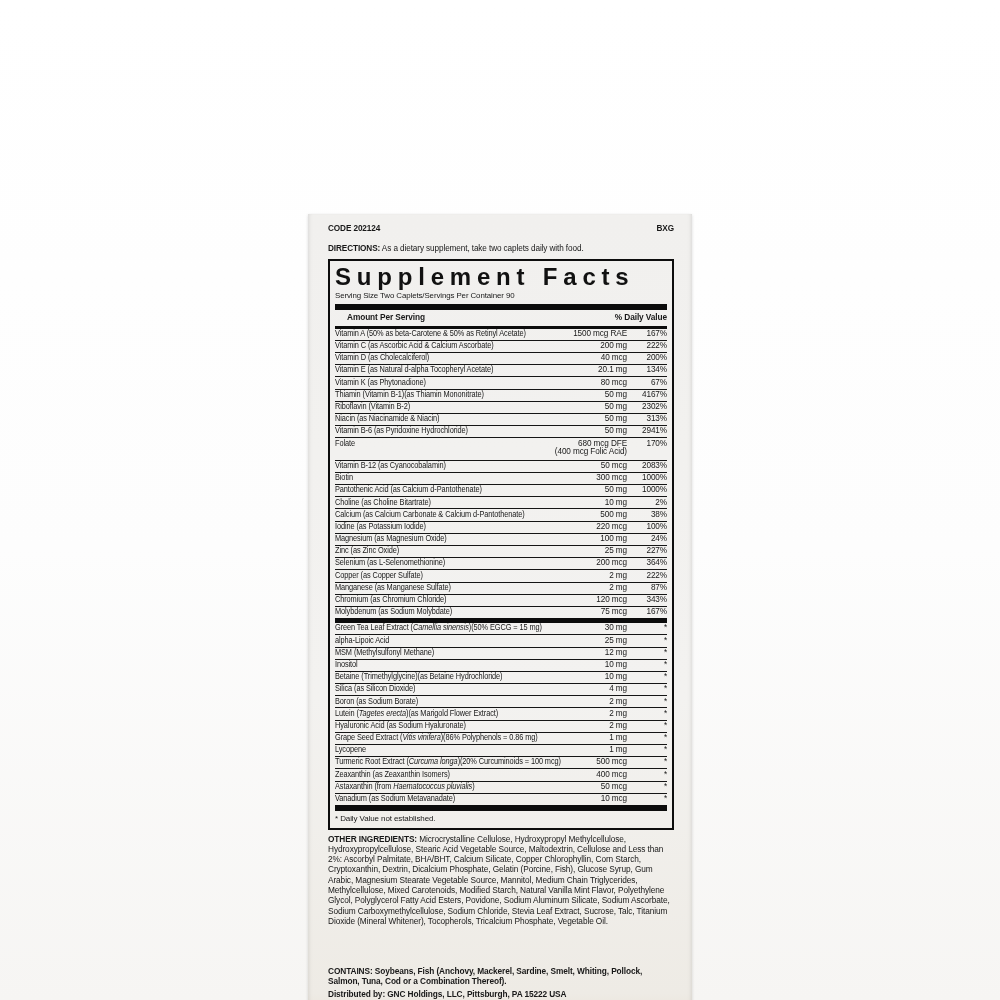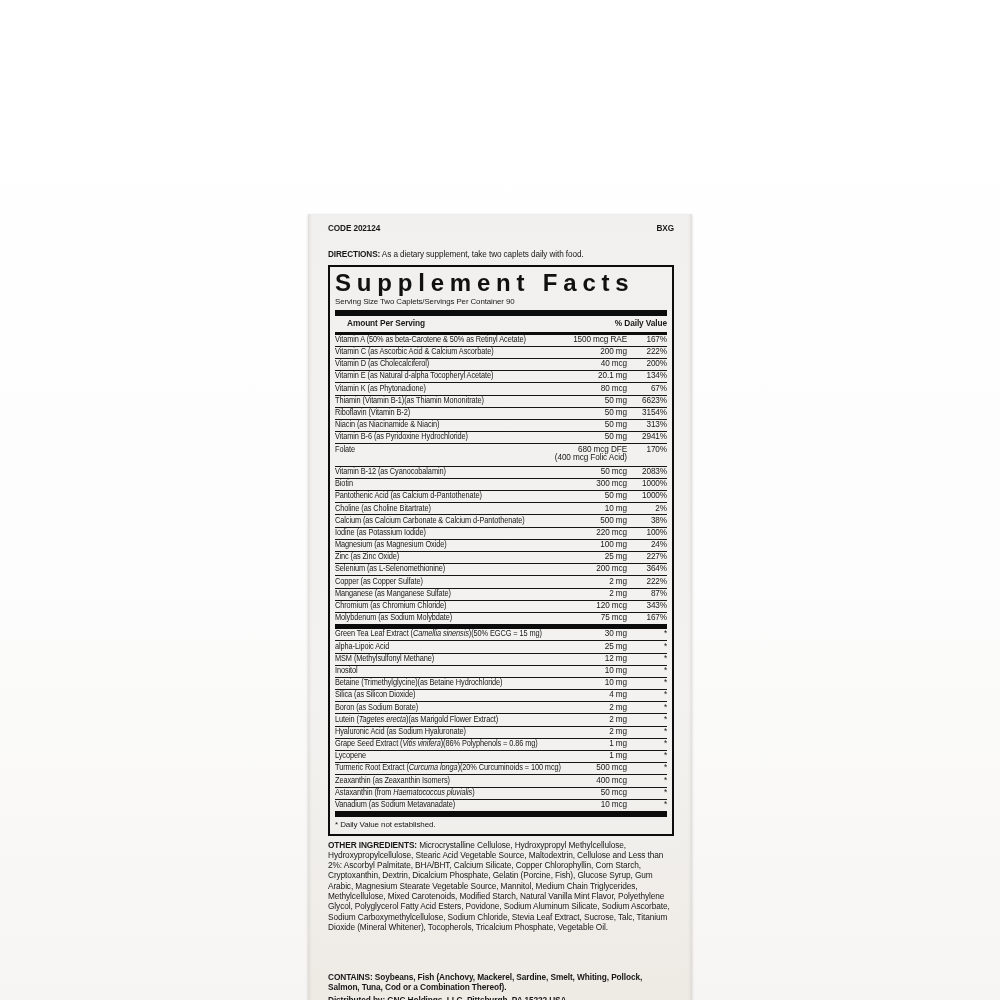--- a/index.html
+++ b/index.html
@@ -25,21 +25,21 @@
     letter-spacing:-0.1px;
   }
   .label-edge {
     position:absolute; left:4px; right:4px; bottom:-3px; height:4px;
     border-radius:50% / 70%;
     background:linear-gradient(90deg, rgba(199,154,114,0) 0%, #c2916a 12%, #b3855f 45%, #cda57d 78%, rgba(199,154,114,0) 100%);
     opacity:.85;
   }
   .head-row { display:flex; justify-content:space-between; align-items:flex-start;
     font-weight:bold; font-size:8.2px; line-height:1.1; }
-  .directions { font-size:8.2px; line-height:1.15; margin-top:17px; }
+  .directions { font-size:8.2px; line-height:1.15; margin-top:11px; }
   .directions b { font-weight:bold; }
 
   .facts-box {
     border:2px solid #0d0d0d; margin-top:6px; padding:2px 5px 3px;
   }
   .facts-title {
     font-size:24px; font-weight:bold; letter-spacing:5.8px;
     white-space:nowrap; line-height:1.08; margin:1px 0 0 0; color:#111;
   }
   .serving-line { font-size:7.9px; line-height:1.2; margin:1px 0 3px; }
@@ -102,22 +102,22 @@
       </div>
 
       <div class="bar bar-med"></div>
 
       <div class="rows" id="rows-a">
           <div class="row"><span class="name"><span>Vitamin A (50% as beta-Carotene &amp; 50% as Retinyl Acetate)</span></span><span class="amt">1500 mcg RAE</span><span class="dv">167%</span></div>
           <div class="row"><span class="name"><span>Vitamin C (as Ascorbic Acid &amp; Calcium Ascorbate)</span></span><span class="amt">200 mg</span><span class="dv">222%</span></div>
           <div class="row"><span class="name"><span>Vitamin D (as Cholecalciferol)</span></span><span class="amt">40 mcg</span><span class="dv">200%</span></div>
           <div class="row"><span class="name"><span>Vitamin E (as Natural d-alpha Tocopheryl Acetate)</span></span><span class="amt">20.1 mg</span><span class="dv">134%</span></div>
           <div class="row"><span class="name"><span>Vitamin K (as Phytonadione)</span></span><span class="amt">80 mcg</span><span class="dv">67%</span></div>
-          <div class="row"><span class="name"><span>Thiamin (Vitamin B-1)(as Thiamin Mononitrate)</span></span><span class="amt">50 mg</span><span class="dv">6623%</span></div>
-          <div class="row"><span class="name"><span>Riboflavin (Vitamin B-2)</span></span><span class="amt">50 mg</span><span class="dv">3154%</span></div>
+          <div class="row"><span class="name"><span>Thiamin (Vitamin B-1)(as Thiamin Mononitrate)</span></span><span class="amt">50 mg</span><span class="dv">4167%</span></div>
+          <div class="row"><span class="name"><span>Riboflavin (Vitamin B-2)</span></span><span class="amt">50 mg</span><span class="dv">2302%</span></div>
           <div class="row"><span class="name"><span>Niacin (as Niacinamide &amp; Niacin)</span></span><span class="amt">50 mg</span><span class="dv">313%</span></div>
           <div class="row"><span class="name"><span>Vitamin B-6 (as Pyridoxine Hydrochloride)</span></span><span class="amt">50 mg</span><span class="dv">2941%</span></div>
           <div class="row tall"><span class="name"><span>Folate</span></span><span class="amt">680 mcg DFE<span class="sub">(400 mcg Folic Acid)</span></span><span class="dv">170%</span></div>
           <div class="row"><span class="name"><span>Vitamin B-12 (as Cyanocobalamin)</span></span><span class="amt">50 mcg</span><span class="dv">2083%</span></div>
           <div class="row"><span class="name"><span>Biotin</span></span><span class="amt">300 mcg</span><span class="dv">1000%</span></div>
           <div class="row"><span class="name"><span>Pantothenic Acid (as Calcium d-Pantothenate)</span></span><span class="amt">50 mg</span><span class="dv">1000%</span></div>
           <div class="row"><span class="name"><span>Choline (as Choline Bitartrate)</span></span><span class="amt">10 mg</span><span class="dv">2%</span></div>
           <div class="row"><span class="name"><span>Calcium (as Calcium Carbonate &amp; Calcium d-Pantothenate)</span></span><span class="amt">500 mg</span><span class="dv">38%</span></div>
           <div class="row"><span class="name"><span>Iodine (as Potassium Iodide)</span></span><span class="amt">220 mcg</span><span class="dv">100%</span></div>
           <div class="row"><span class="name"><span>Magnesium (as Magnesium Oxide)</span></span><span class="amt">100 mg</span><span class="dv">24%</span></div>

